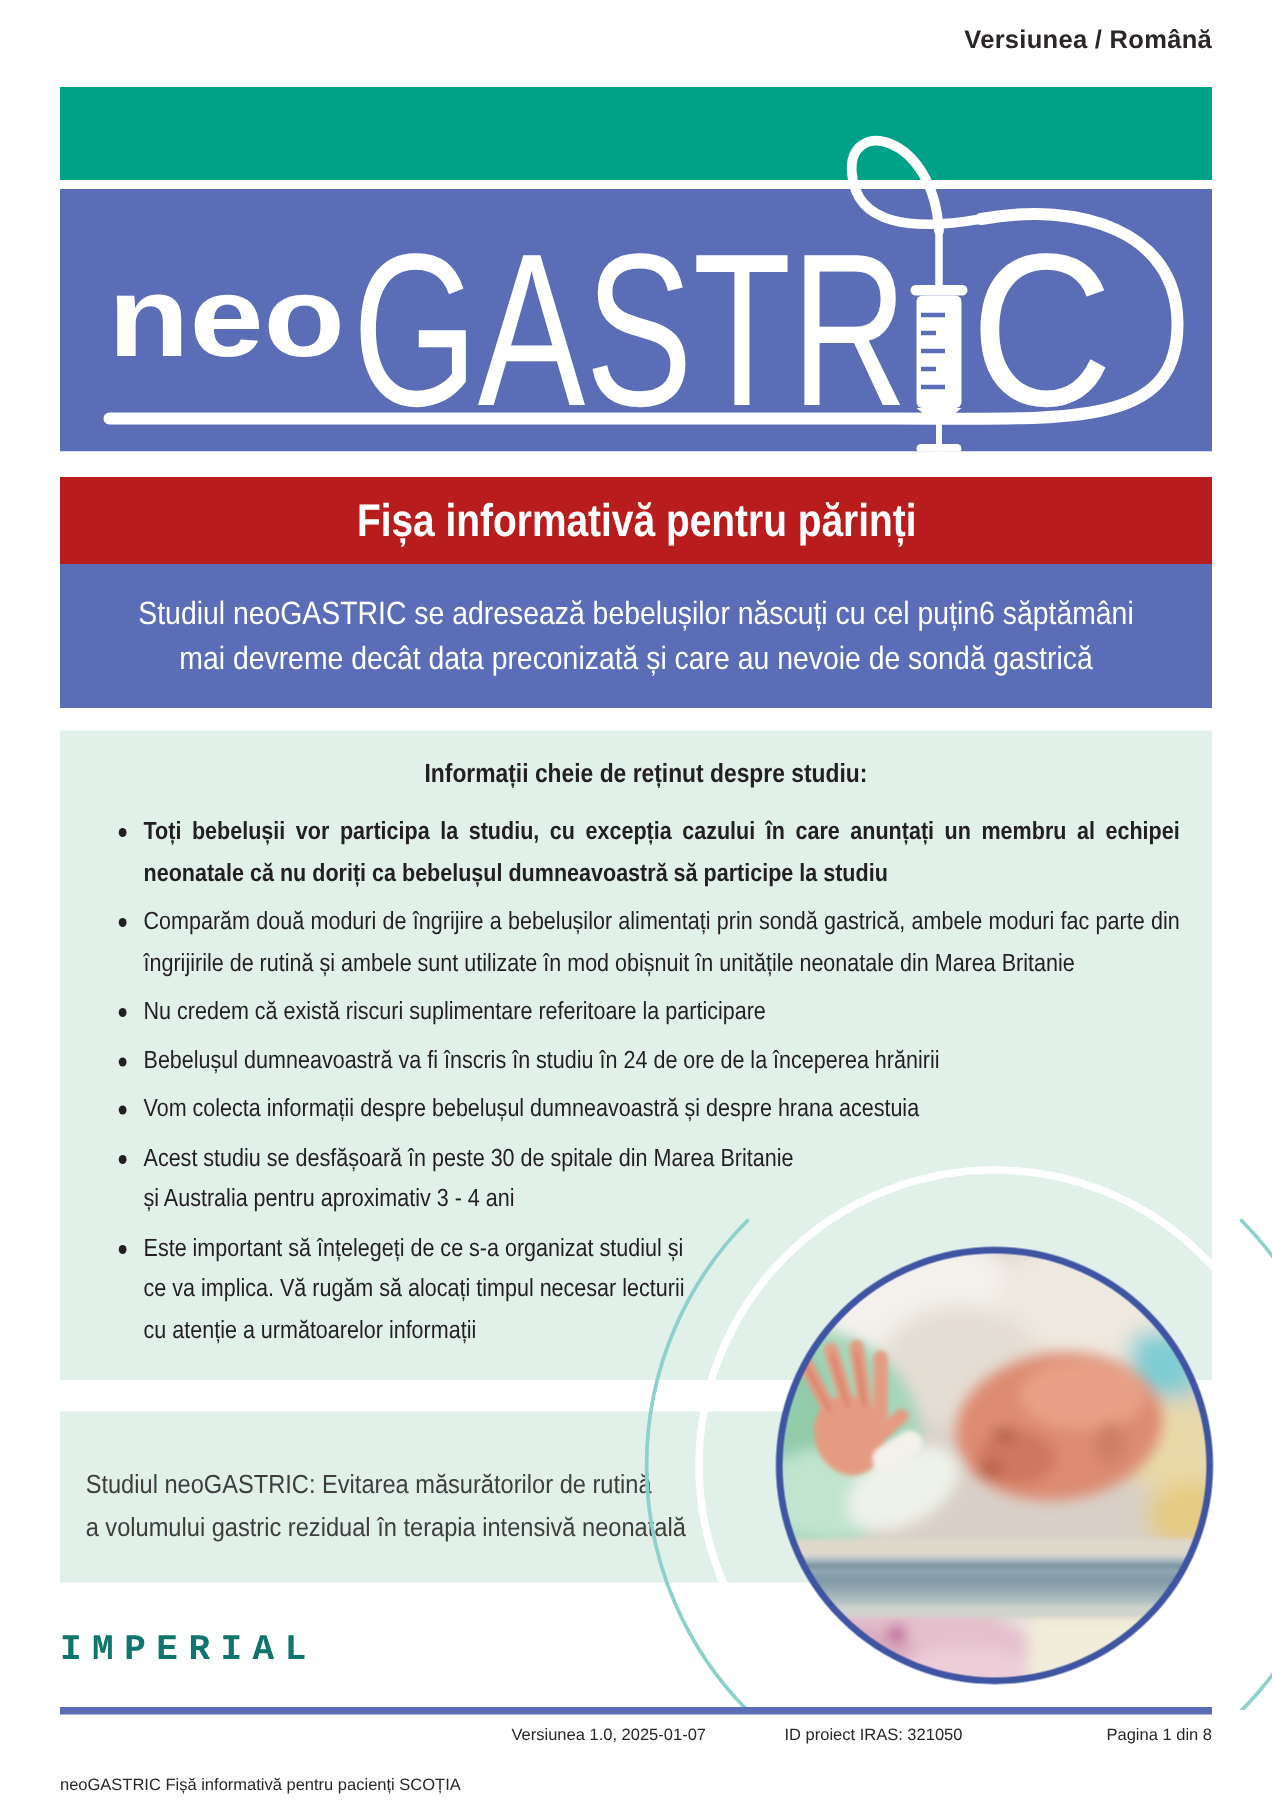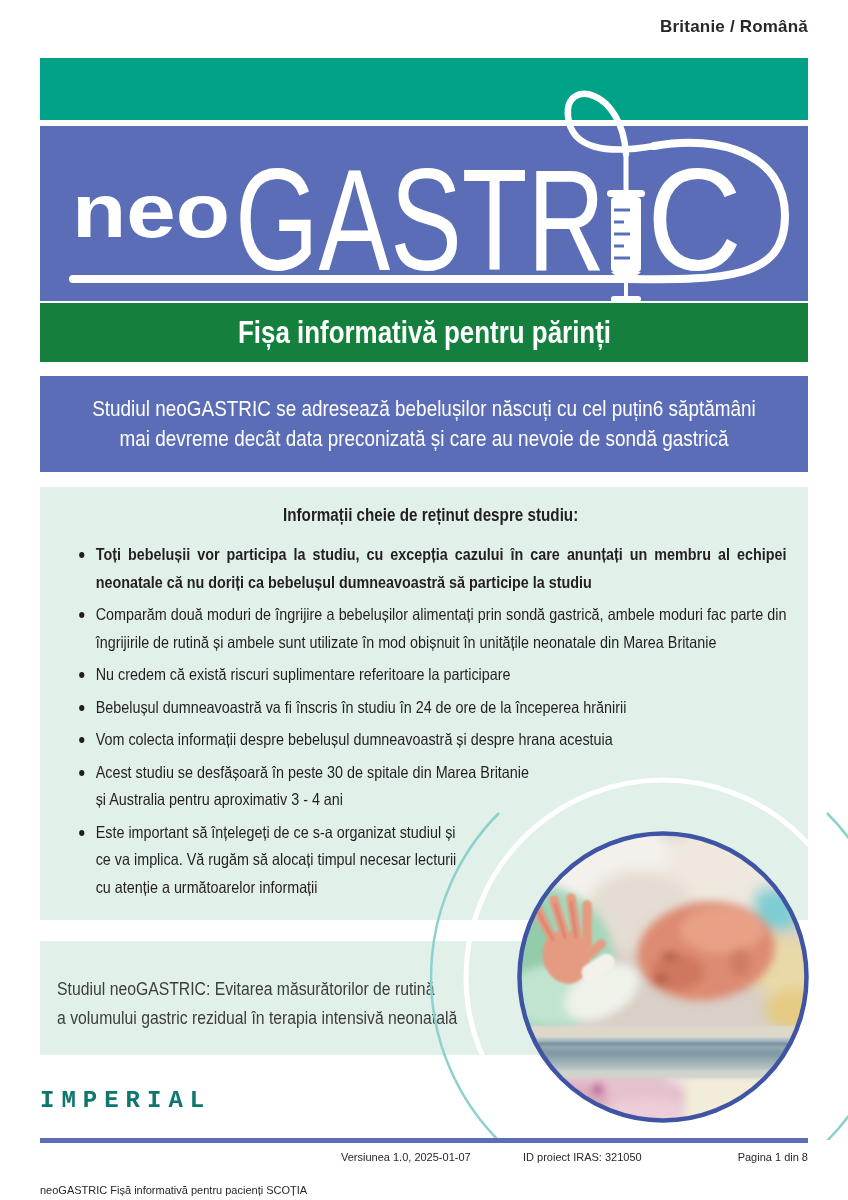--- a/index.html
+++ b/index.html
@@ -4,21 +4,21 @@
 <style>
   html,body{margin:0;padding:0;}
   body{
     width:848px;height:1200px;position:relative;background:#ffffff;overflow:hidden;
     font-family:"Liberation Sans",sans-serif;color:#231f20;
   }
   .abs{position:absolute;}
   
   .lang-label{top:17px;right:40px;font-size:17px;font-weight:bold;color:#2b2628;letter-spacing:.2px;}
   
-  .title-band{left:40px;top:303px;width:768px;height:59px;background:#15803d;
+  .title-band{left:40px;top:318px;width:768px;height:59px;background:#b91c1c;
     display:flex;align-items:center;justify-content:center;}
   .title-band span{color:#fff;font-weight:bold;font-size:30.5px;transform:scaleX(.85);transform-origin:50% 50%;white-space:nowrap;}
   .subtitle-band{left:40px;top:376px;width:768px;height:96px;background:#5b6db6;
     display:flex;align-items:center;justify-content:center;}
   .subtitle-band span{color:#fff;font-size:21.5px;line-height:30px;text-align:center;white-space:pre-line;
     transform:scaleX(.88);transform-origin:50% 50%;width:768px;}
   
   .key-info{left:40px;top:487px;width:768px;height:433px;background:#e2f0ea;}
   .ki-inner{width:883px;transform:scaleX(.87);transform-origin:0 0;padding:15px 25px 0 40px;box-sizing:border-box;}
   .ki-heading{margin:0 0 12px 0;text-align:center;font-size:17.5px;font-weight:bold;line-height:27px;color:#231f20;}
@@ -37,21 +37,21 @@
     font-size:24px;letter-spacing:7px;color:#0f766e;}
   .footer-rule{left:40px;top:1138px;width:768px;height:5px;background:#5b6db6;}
   .footer{left:40px;top:1151px;width:768px;height:16px;font-size:11px;color:#2b2628;}
   .footer span{position:absolute;top:0;white-space:nowrap;}
   .f0{left:0;margin-top:33px;} .f1{left:275px;margin-left:26px;} .f2{left:483px;} .f3{right:0;}
   svg text{font-family:"Liberation Sans",sans-serif;}
 </style>
 </head>
 <body>
 
-<div class="abs lang-label">Britanie / Română</div>
+<div class="abs lang-label">Versiunea / Română</div>
 
 <svg class="abs" style="left:40px;top:58px;" width="768" height="243" viewBox="0 0 768 243">
   <rect x="0" y="0" width="768" height="62" fill="#00a287"></rect>
   <rect x="0" y="68" width="768" height="175" fill="#5b6db6"></rect>
 
   <g>
     <path d="M 33 221 H 556 C 672 221, 745 228, 745 158 C 745 96, 680 76, 614 88" fill="none" stroke="#ffffff" stroke-width="8" stroke-linecap="round"></path>
     <path d="M 586 96 C 582 30, 524 20, 528 58 C 531 92, 568 96, 614 88" fill="none" stroke="#ffffff" stroke-width="6.5" stroke-linecap="round"></path>
   </g>
 

